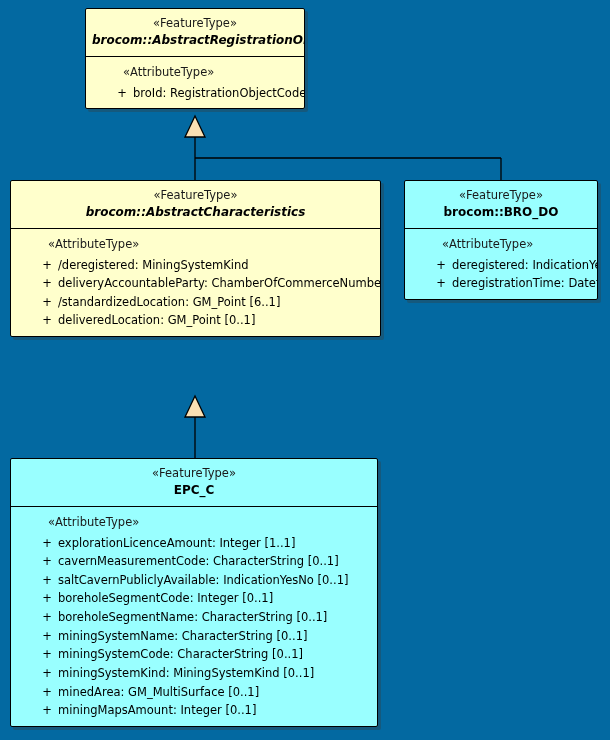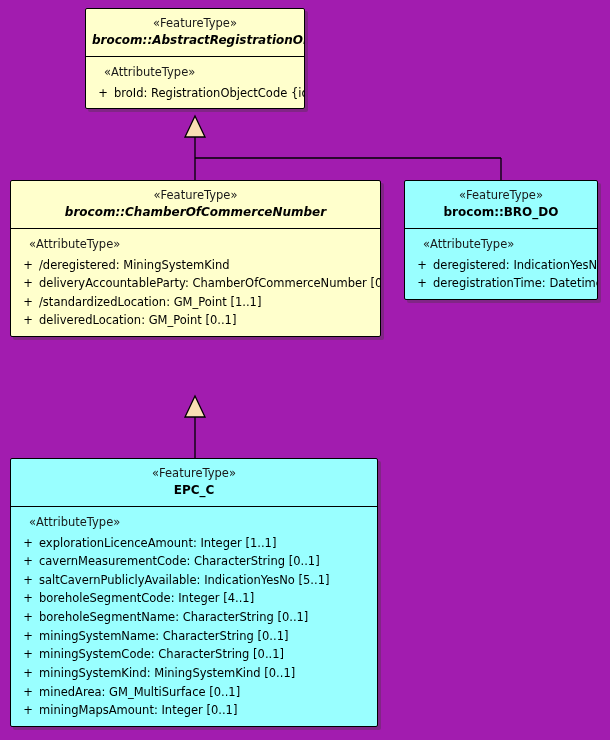--- a/index.html
+++ b/index.html
@@ -5,21 +5,21 @@
 <style>
   html, body {
     margin: 0;
     padding: 0;
     background: #ffffff;
   }
   #canvas {
     position: relative;
     width: 610px;
     height: 740px;
-    background: #a21caf;
+    background: #0369a1;
     font-family: "DejaVu Sans", "Liberation Sans", sans-serif;
     overflow: hidden;
   }
 
   
   #edges {
     position: absolute;
     left: 0;
     top: 0;
     width: 610px;
@@ -58,20 +58,21 @@
     font-weight: bold;
     color: #000000;
     line-height: 1.45;
     white-space: nowrap;
   }
   .class-name.abstract { font-style: italic; }
 
   .compartment {
     box-sizing: border-box;
     padding: 6px 4px 6px 4px;
+    margin-left: 19px;
   }
   .compartment-stereotype {
     font-size: 11.5px;
     color: #1a1a1a;
     padding: 1px 0 3px 14px;
     line-height: 1.45;
     white-space: nowrap;
   }
   .attr-row {
     display: block;
@@ -130,33 +131,33 @@
       <div class="compartment-stereotype">«AttributeType»</div>
       <div class="attr-row">
         <span class="attr-vis">+</span><span class="attr-text">broId: RegistrationObjectCode {id}</span>
       </div>
     </div>
   </div>
 
   <div class="uml-class yellow" id="cls-abstract-characteristics">
     <div class="class-header">
       <span class="stereotype">«FeatureType»</span>
-      <span class="class-name abstract">brocom::ChamberOfCommerceNumber</span>
+      <span class="class-name abstract">brocom::AbstractCharacteristics</span>
     </div>
     <div class="compartment">
       <div class="compartment-stereotype">«AttributeType»</div>
 
       <div class="attr-row">
         <span class="attr-vis">+</span><span class="attr-text">/deregistered: MiningSystemKind</span>
       </div>
       <div class="attr-row">
         <span class="attr-vis">+</span><span class="attr-text">deliveryAccountableParty: ChamberOfCommerceNumber [0..1]</span>
       </div>
       <div class="attr-row">
-        <span class="attr-vis">+</span><span class="attr-text">/standardizedLocation: GM_Point [1..1]</span>
+        <span class="attr-vis">+</span><span class="attr-text">/standardizedLocation: GM_Point [6..1]</span>
       </div>
       <div class="attr-row">
         <span class="attr-vis">+</span><span class="attr-text">deliveredLocation: GM_Point [0..1]</span>
       </div>
     </div>
   </div>
 
   <div class="uml-class cyan" id="cls-bro-do">
     <div class="class-header">
       <span class="stereotype">«FeatureType»</span>
@@ -181,24 +182,24 @@
     <div class="compartment">
       <div class="compartment-stereotype">«AttributeType»</div>
 
       <div class="attr-row">
         <span class="attr-vis">+</span><span class="attr-text">explorationLicenceAmount: Integer [1..1]</span>
       </div>
       <div class="attr-row">
         <span class="attr-vis">+</span><span class="attr-text">cavernMeasurementCode: CharacterString [0..1]</span>
       </div>
       <div class="attr-row">
-        <span class="attr-vis">+</span><span class="attr-text">saltCavernPubliclyAvailable: IndicationYesNo [5..1]</span>
-      </div>
-      <div class="attr-row">
-        <span class="attr-vis">+</span><span class="attr-text">boreholeSegmentCode: Integer [4..1]</span>
+        <span class="attr-vis">+</span><span class="attr-text">saltCavernPubliclyAvailable: IndicationYesNo [0..1]</span>
+      </div>
+      <div class="attr-row">
+        <span class="attr-vis">+</span><span class="attr-text">boreholeSegmentCode: Integer [0..1]</span>
       </div>
       <div class="attr-row">
         <span class="attr-vis">+</span><span class="attr-text">boreholeSegmentName: CharacterString [0..1]</span>
       </div>
       <div class="attr-row">
         <span class="attr-vis">+</span><span class="attr-text">miningSystemName: CharacterString [0..1]</span>
       </div>
       <div class="attr-row">
         <span class="attr-vis">+</span><span class="attr-text">miningSystemCode: CharacterString [0..1]</span>
       </div>

